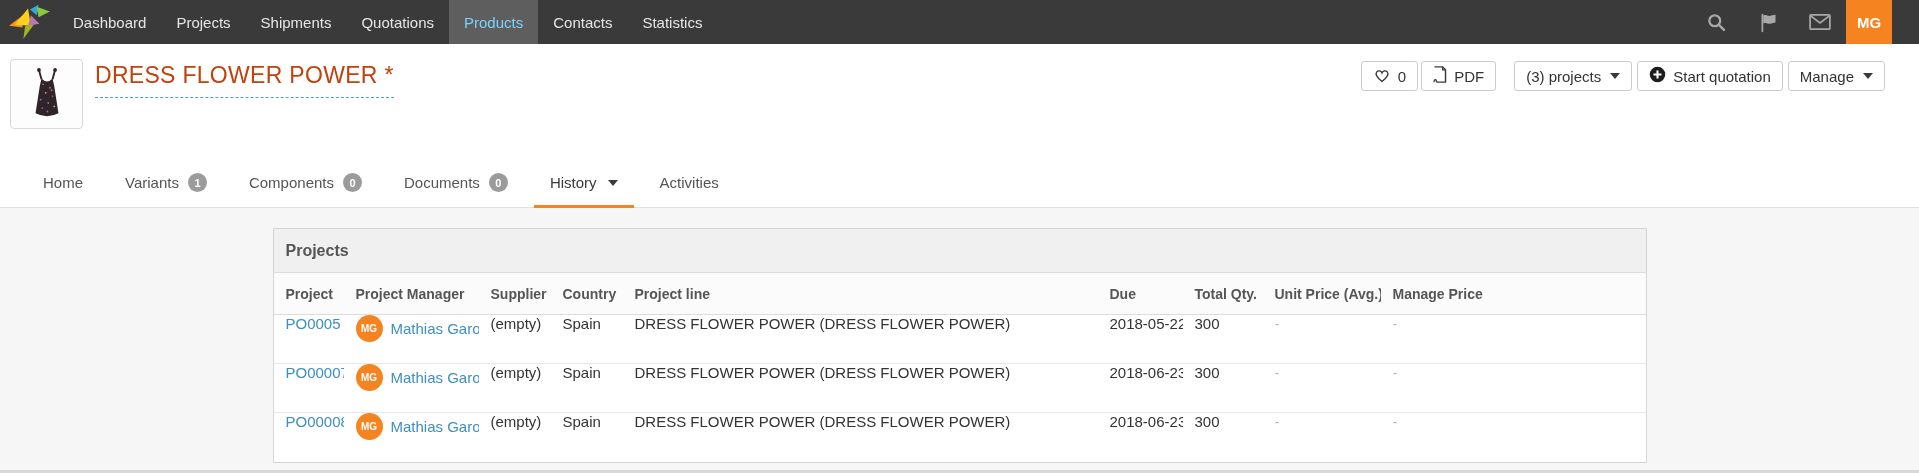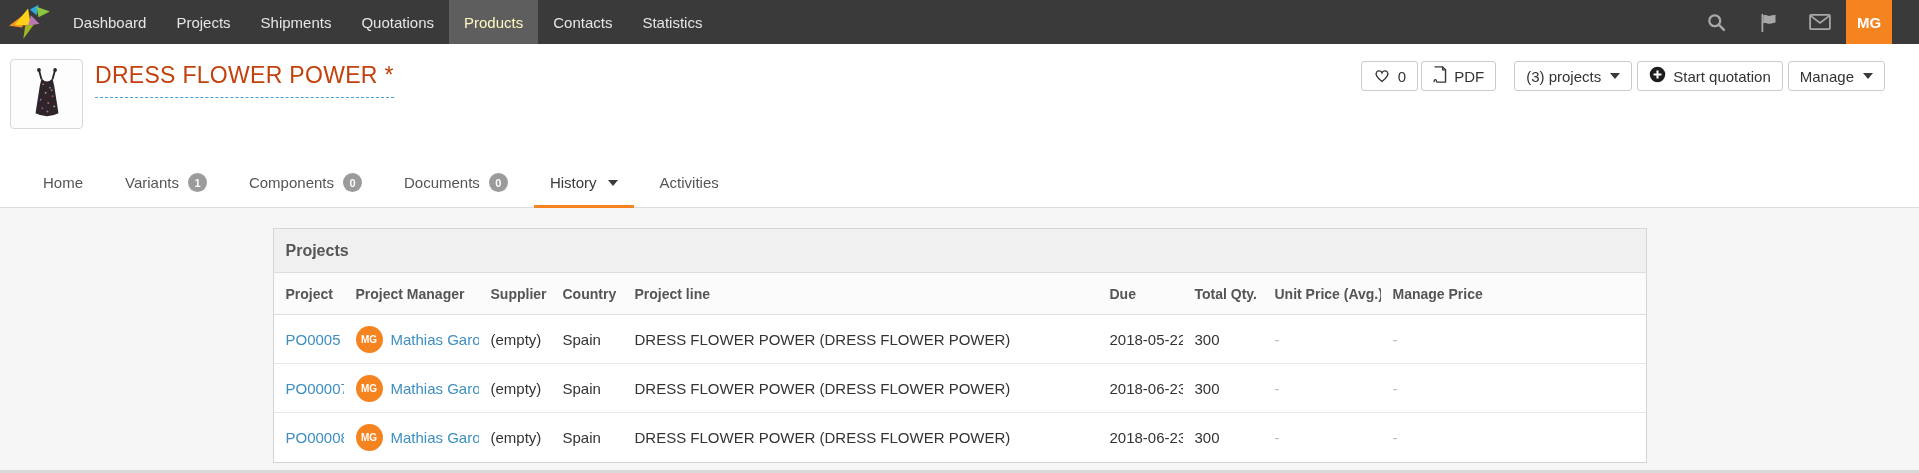--- a/index.html
+++ b/index.html
@@ -2,21 +2,21 @@
 <html><head>
 <meta charset="utf-8">
 <style>
   * { margin:0; padding:0; box-sizing:border-box; }
   html,body { width:1919px; height:473px; overflow:hidden; font-family:"Liberation Sans", sans-serif; background:#f6f6f6; }
 
   
   .navbar { height:44px; background:#3a3a3a; display:flex; align-items:stretch; }
   .logo { width:58px; display:flex; align-items:center; justify-content:center; cursor:pointer; }
   .nav-item { color:#e5e5e5; font-size:15px; padding:0 15px; display:flex; align-items:center; cursor:pointer; }
-  .nav-item.active { background:#5e5e5e; color:#fef9c3; }
+  .nav-item.active { background:#5e5e5e; color:#7dd3fc; }
   .nav-spacer { flex:1; }
   .nav-icon { width:52px; display:flex; align-items:center; justify-content:center; cursor:pointer; }
   .nav-avatar { width:46px; background:#f5831f; color:#fff; font-weight:bold; font-size:15px;
                 display:flex; align-items:center; justify-content:center; margin-right:27px; cursor:pointer; }
 
   
   .header { height:114px; background:#fff; position:relative; }
   .thumb { position:absolute; left:10px; top:15px; width:73px; height:70px; background:#fdfdfd;
            border:1px solid #d8d8d8; border-radius:4px; display:flex; align-items:center; justify-content:center; }
   .title-wrap { position:absolute; left:95px; top:18px; }
@@ -38,21 +38,21 @@
   .badge { min-width:19px; height:19px; border-radius:50%; background:#9b9b9b; color:#fff; font-size:11px;
            font-weight:bold; display:flex; align-items:center; justify-content:center; }
 
   
   .content { height:265px; background:#f6f6f6; padding-top:20px; }
   .panel { width:1374px; margin:0 auto; background:#fff; border:1px solid #d5d5d5; }
   .panel-header { background:#f0f0f0; height:44px; display:flex; align-items:center; padding:0 12px;
                   font-size:16px; font-weight:bold; color:#555; border-bottom:1px solid #ddd; }
   .thead { display:flex; align-items:center; background:#fbfbfb; height:42px; border-bottom:1px solid #ddd;
            font-weight:bold; font-size:14px; color:#555; }
-  .trow { display:flex; align-items:center; height:49px; border-bottom:1px solid #e8e8e8; font-size:15px;
+  .trow { display:flex; align-items:flex-start; height:49px; border-bottom:1px solid #e8e8e8; font-size:15px;
           color:#333; background:#fff; }
   .trow:last-child { border-bottom:none; }
   .cell { padding:0 12px; overflow:hidden; white-space:nowrap; }
   .c1 { width:70px; } .c2 { width:135px; display:flex; align-items:center; gap:8px; }
   .c3 { width:72px; } .c4 { width:72px; } .c5 { width:475px; } .c6 { width:85px; }
   .c7 { width:80px; } .c8 { width:118px; } .c9 { flex:1; }
   .link { color:#3e8fc0; text-decoration:none; cursor:pointer; }
   .muted { color:#bbb; }
   .row-avatar { width:27px; height:27px; border-radius:50%; background:#f5831f; color:#fff; font-size:10px;
                 font-weight:bold; display:flex; align-items:center; justify-content:center; flex:none; }

